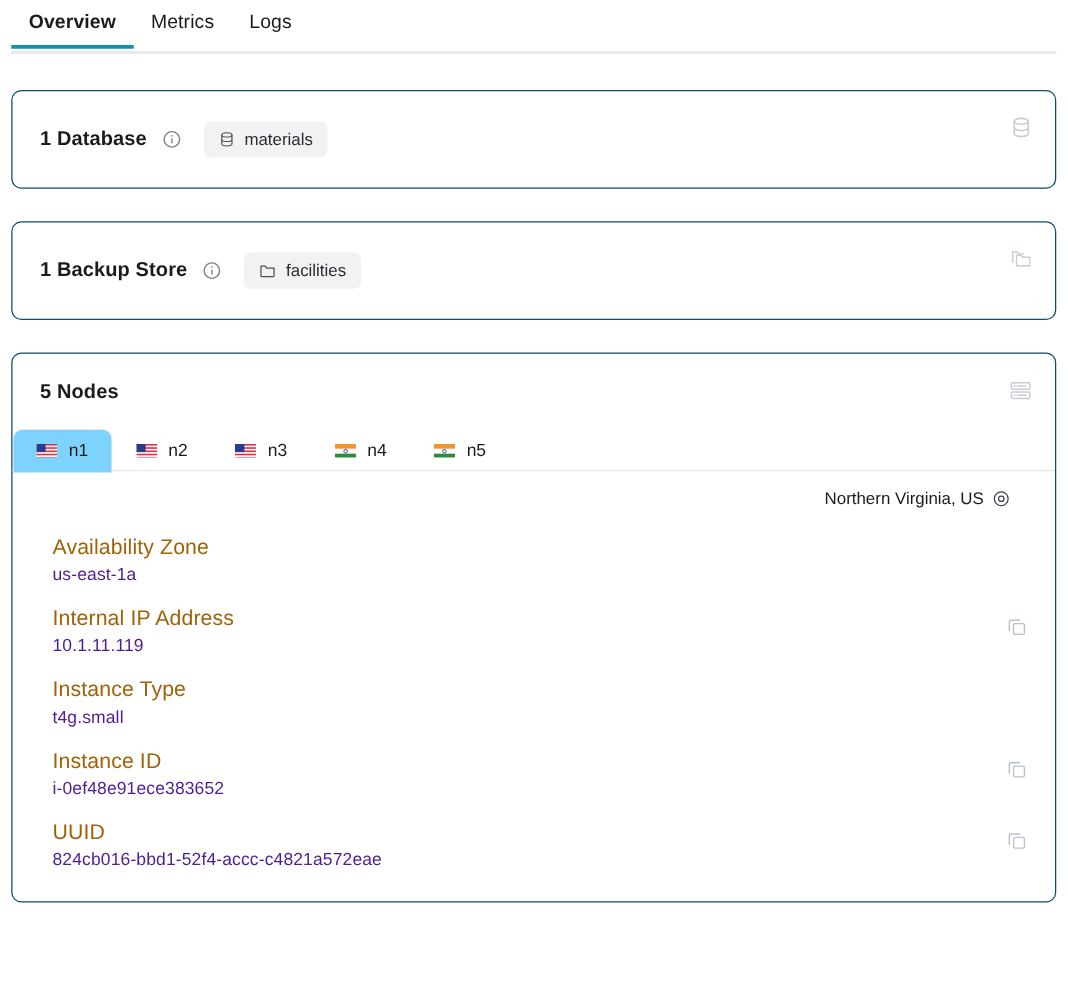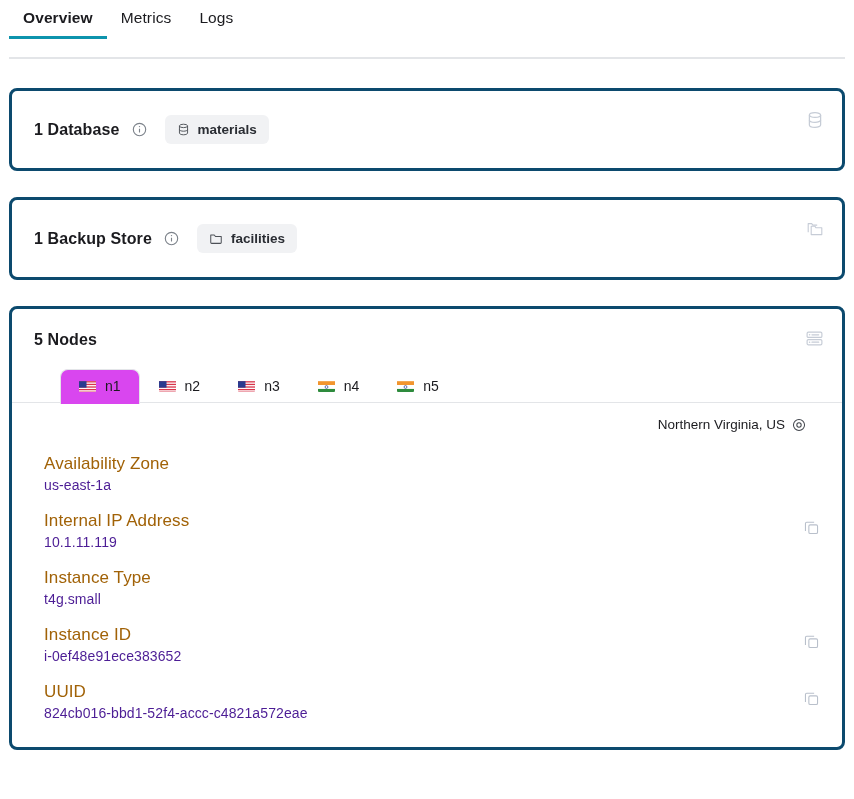--- a/index.html
+++ b/index.html
@@ -10,21 +10,21 @@
     height: 799px;
     background: #ffffff;
     font-family: "Liberation Sans", sans-serif;
     color: #1b1b1f;
     overflow: hidden;
   }
 
   
   .top-tabs {
     position: relative;
-    height: 59px;
+    height: 43px;
     margin: 0 9px 0 9px;
     display: flex;
     align-items: flex-start;
   }
   .top-tabs::after {
     content: "";
     position: absolute;
     left: 0; right: 0; bottom: 0;
     height: 2px;
     background: #e3e5e8;
@@ -48,21 +48,21 @@
     height: 3px;
     background: #0d94ad;
     z-index: 2;
   }
 
   
   .card {
     position: relative;
     margin: 0 9px 0 9px;
     background: #ffffff;
-    border: 3px solid #0c4a6e;
+    border: 1px solid #0c4a6e;
     border-radius: 8px;
   }
 
   .card-pad {
     padding: 24px 22px;
     display: flex;
     align-items: center;
     gap: 12px;
   }
   .card-title {
@@ -84,21 +84,20 @@
     display: inline-flex;
     align-items: center;
     gap: 8px;
     background: #f1f2f4;
     border-radius: 6px;
     padding: 7px 12px;
     font-size: 13.5px;
     color: #2a2d33;
     cursor: pointer;
     margin-left: 6px;
-    font-weight: bold;
   }
   .chip .chip-icon { color: #4c5056; display: flex; }
 
   
   .nodes-head {
     padding: 22px 22px 18px 22px;
   }
   .node-tabs {
     position: relative;
     display: flex;
@@ -124,27 +123,26 @@
     color: #1b1b1f;
     padding: 8px 18px 9px 18px;
     cursor: pointer;
     background: none;
     border: 1px solid transparent;
     border-bottom: none;
     font-family: inherit;
     white-space: nowrap;
   }
   .node-tab.active {
-    background: #d946ef;
+    background: #7dd3fc;
     border-color: #e3e5e8;
     border-top-left-radius: 8px;
     border-top-right-radius: 8px;
     margin-bottom: -1px;
     padding-bottom: 10px;
-    margin-left: 48px;
   }
   .flag-img {
     width: 17px; height: 12px;
     display: inline-block;
     border-radius: 1px;
     overflow: hidden;
     position: relative;
     flex: none;
   }
 

